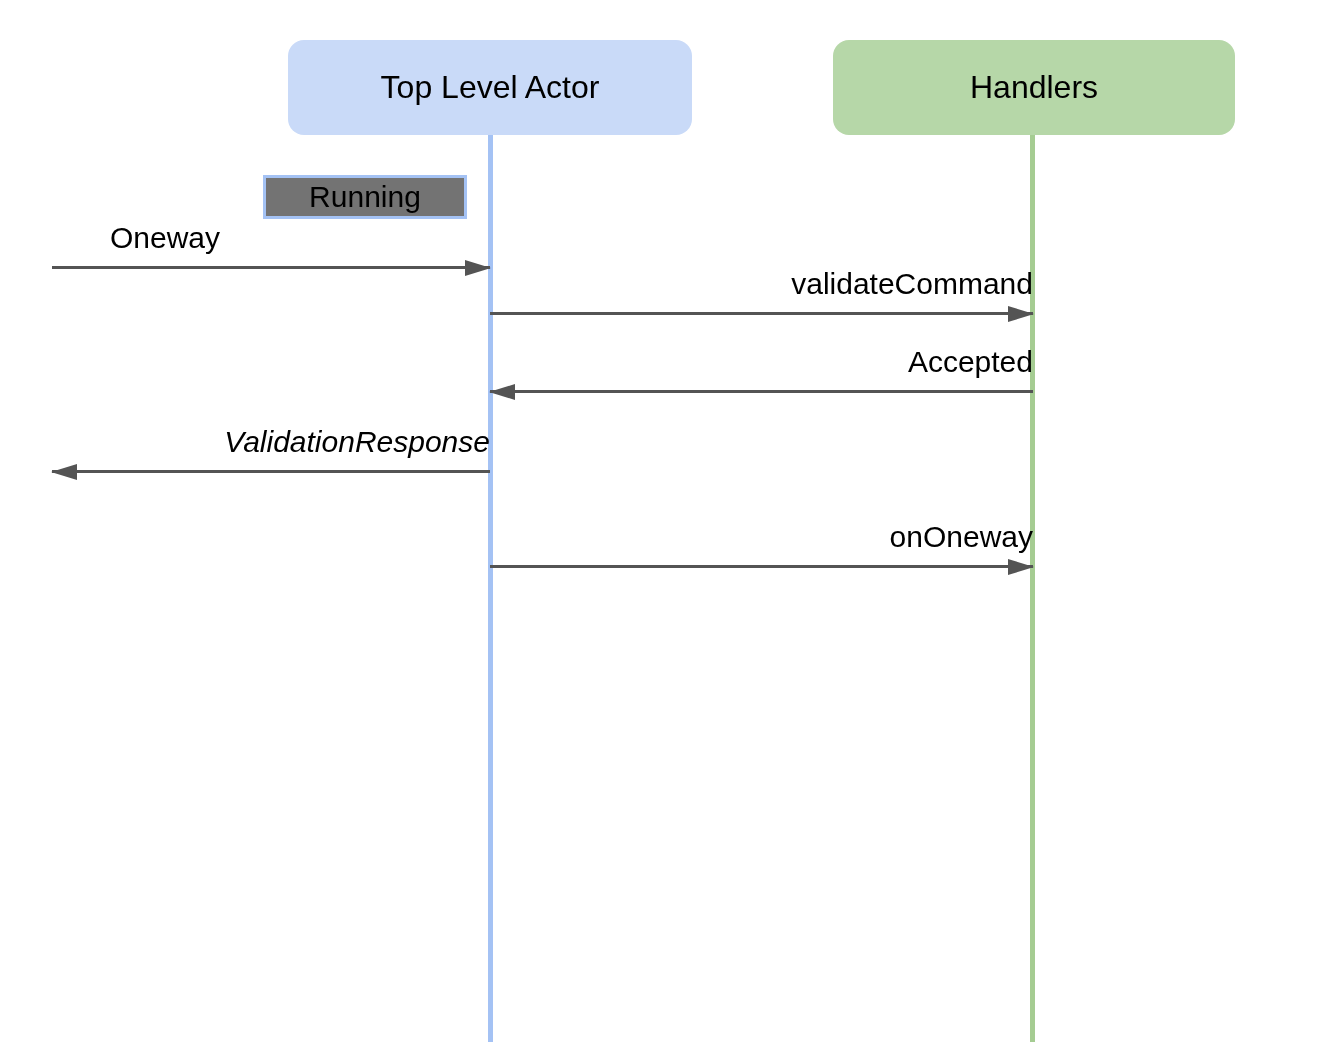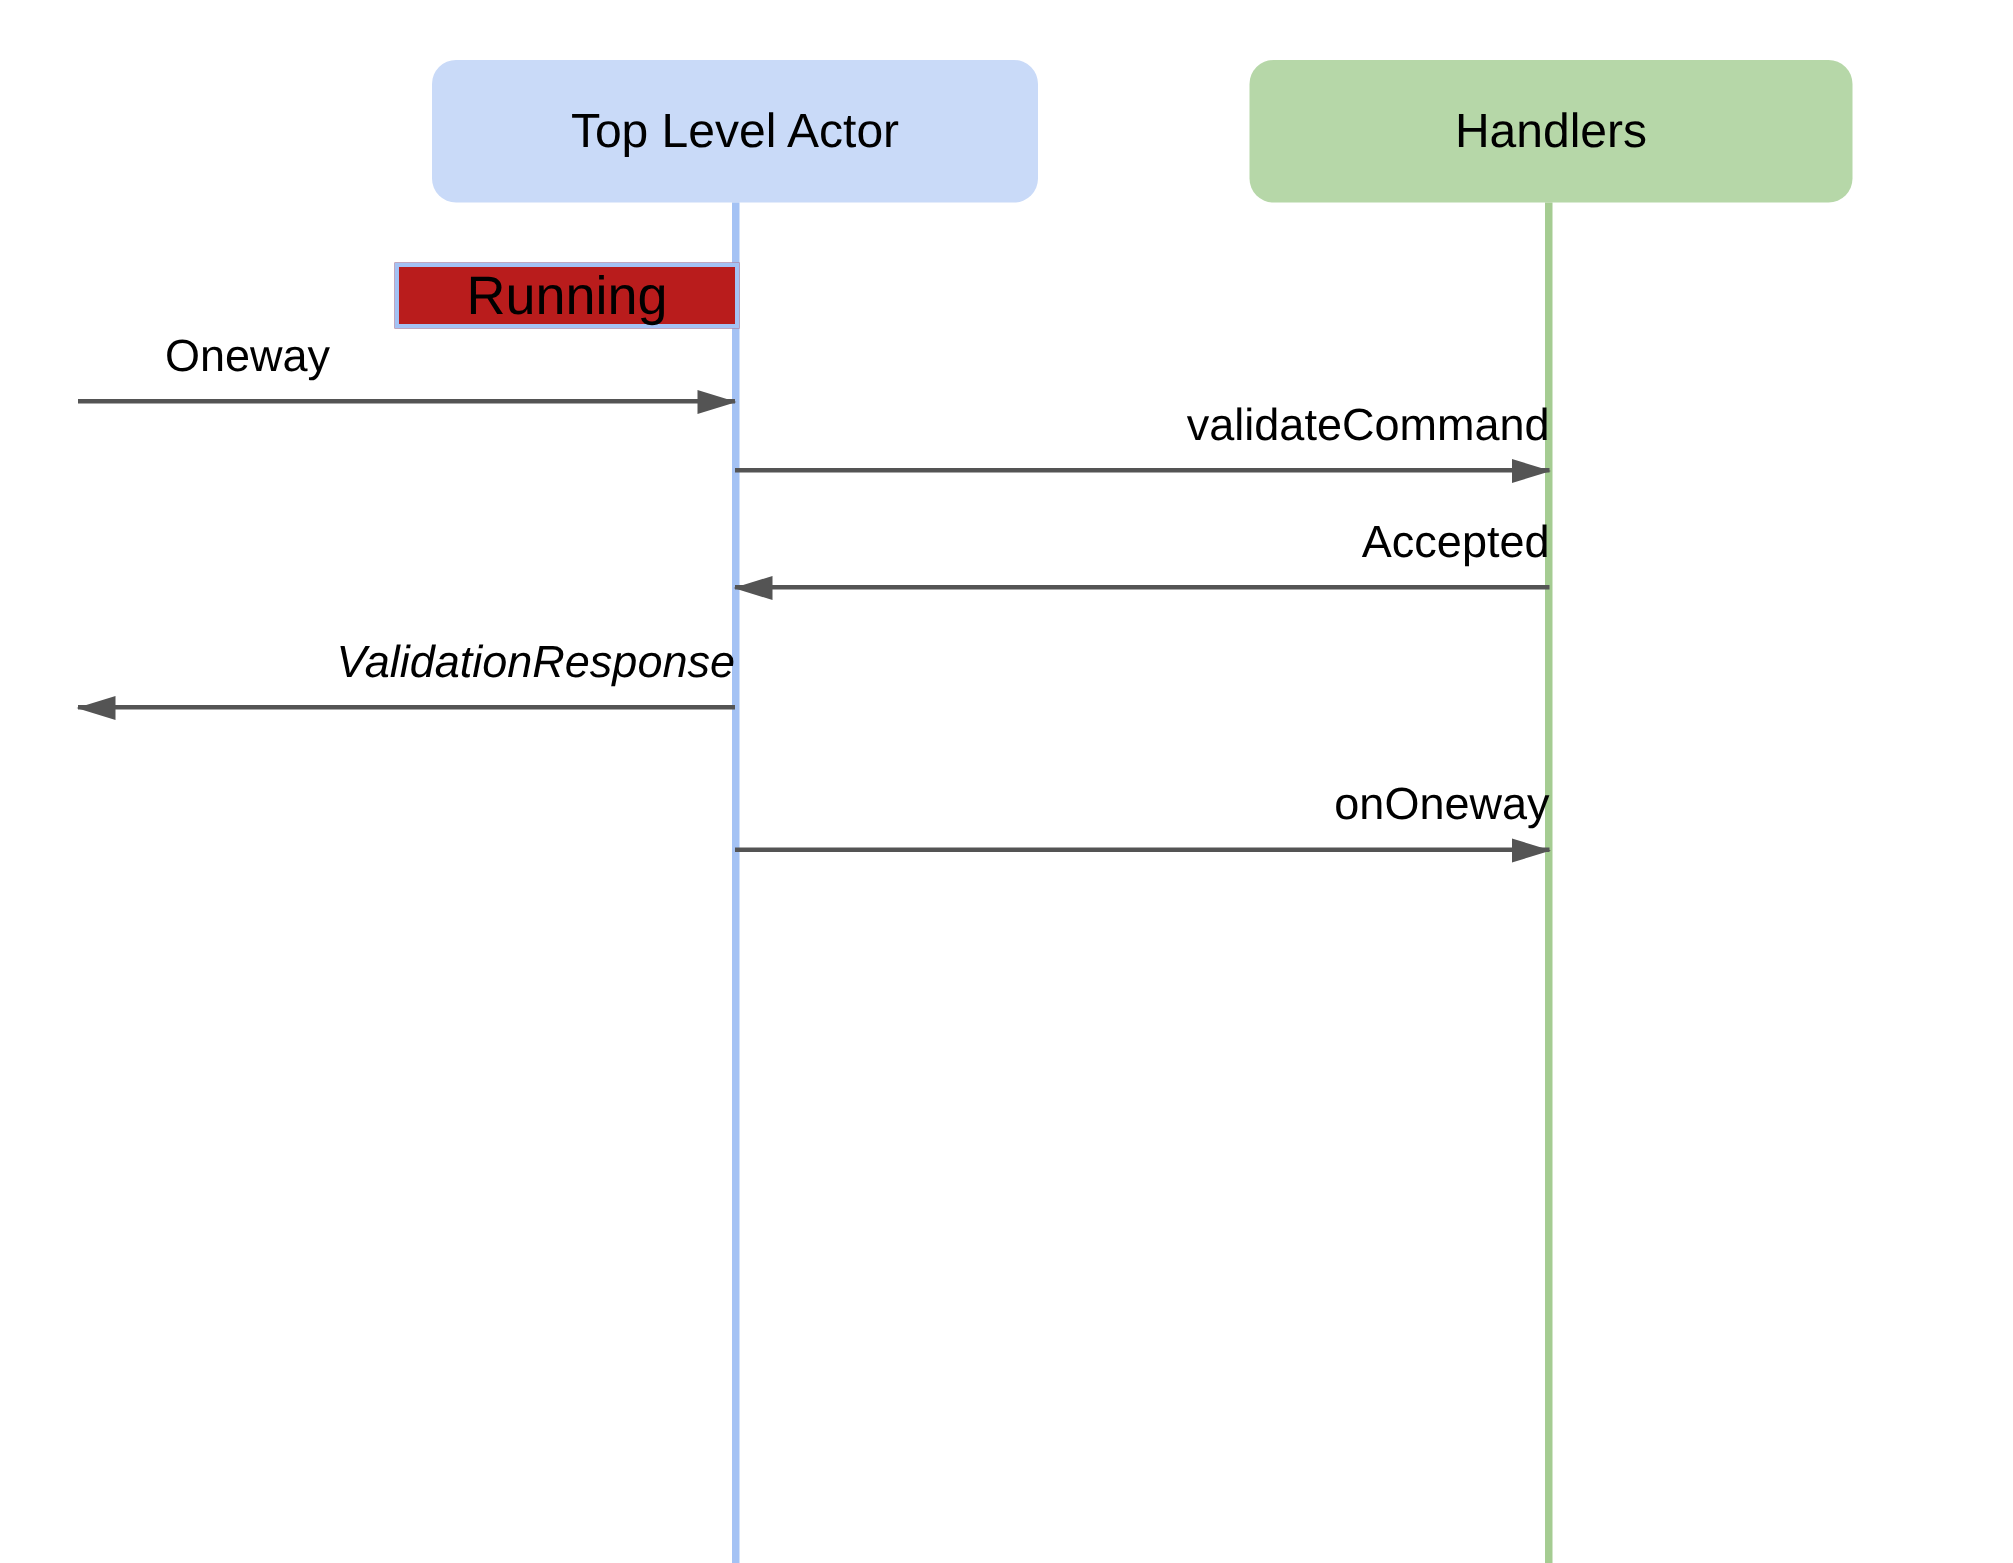--- a/index.html
+++ b/index.html
@@ -39,29 +39,29 @@
     width: 5px;
   }
   #lifeline-top-level { left: 488px; background: #a4c2f4; }
   #lifeline-handlers  { left: 1030px; background: #a5cc92; }
 
   
   .state-box {
     position: absolute;
     left: 263px;
     top: 175px;
-    width: 230px;
+    width: 204px;
     height: 44px;
     box-sizing: border-box;
-    background: #b91c1c;
+    background: #737373;
     border: 3px solid #a4c2f4;
     display: flex;
     align-items: center;
     justify-content: center;
-    font-size: 36px;
+    font-size: 30px;
     color: #000000;
   }
 
   
   .msg {
     position: absolute;
     height: 52px;
   }
   .msg .line {
     position: absolute;

